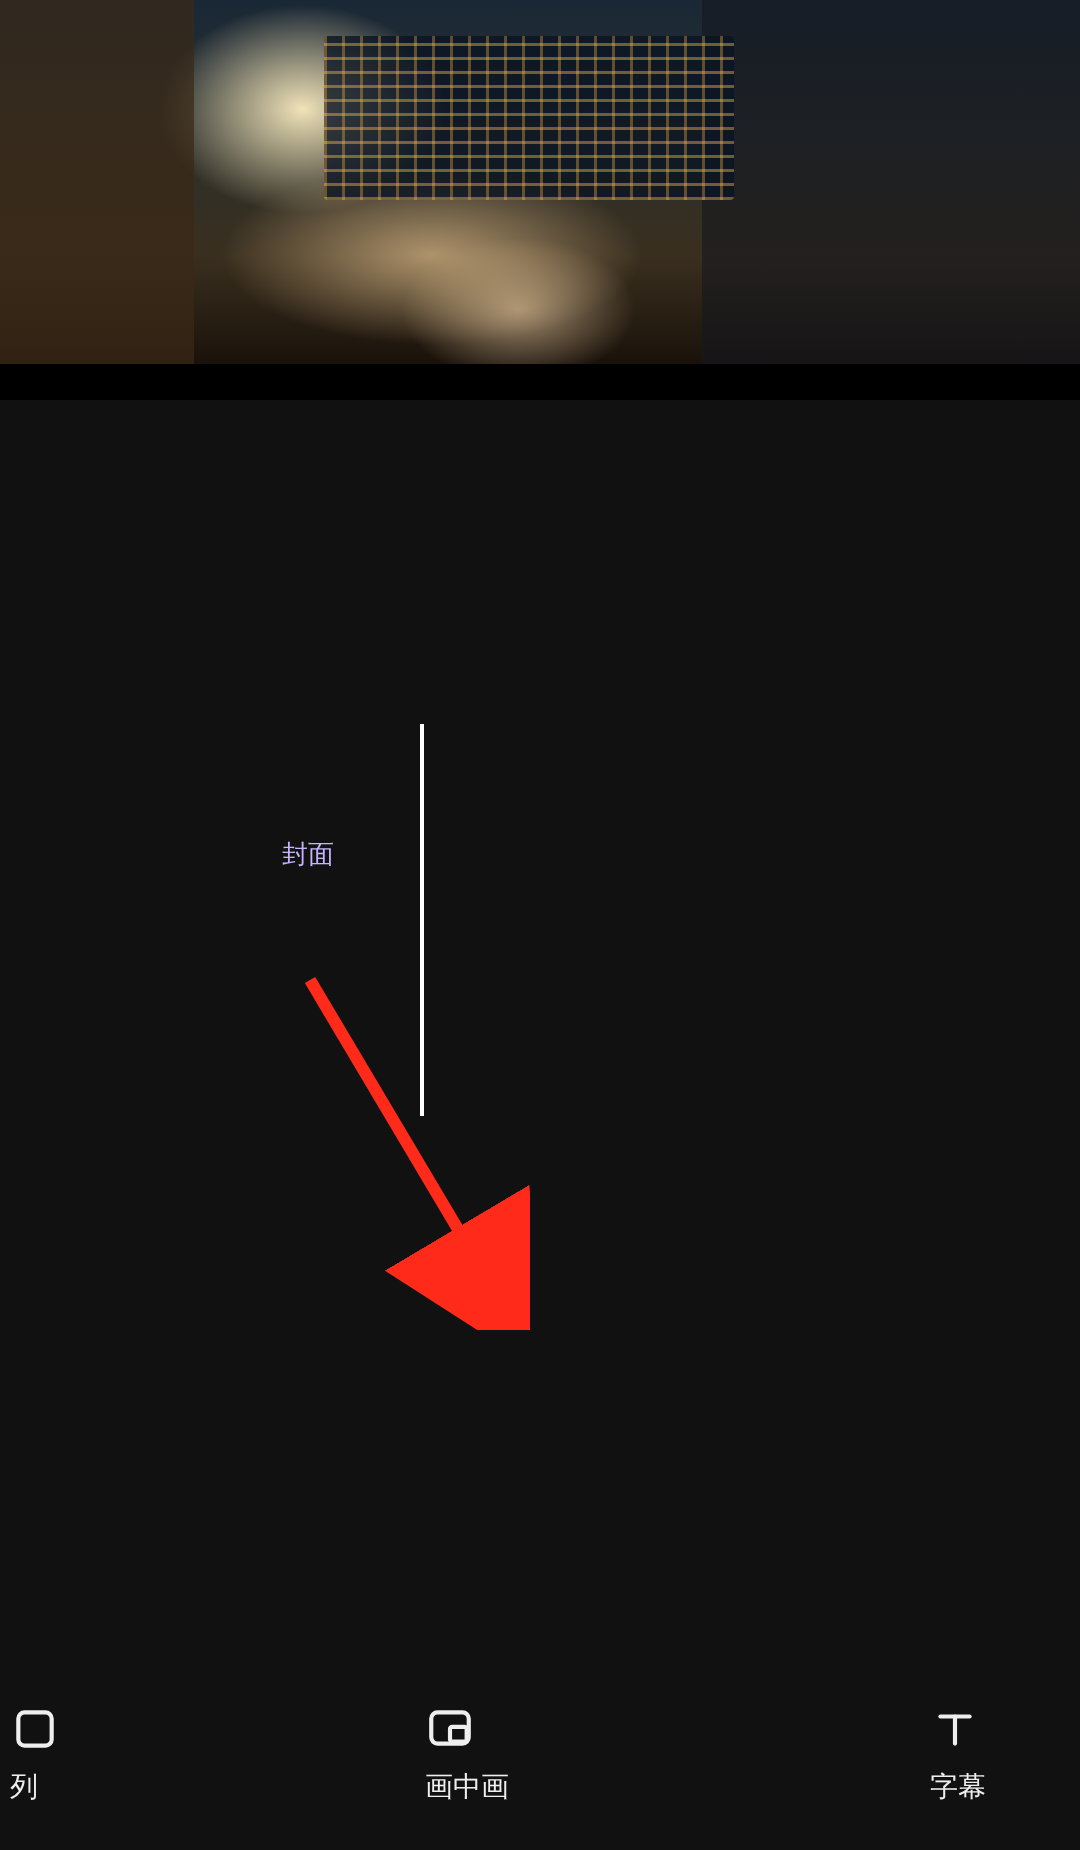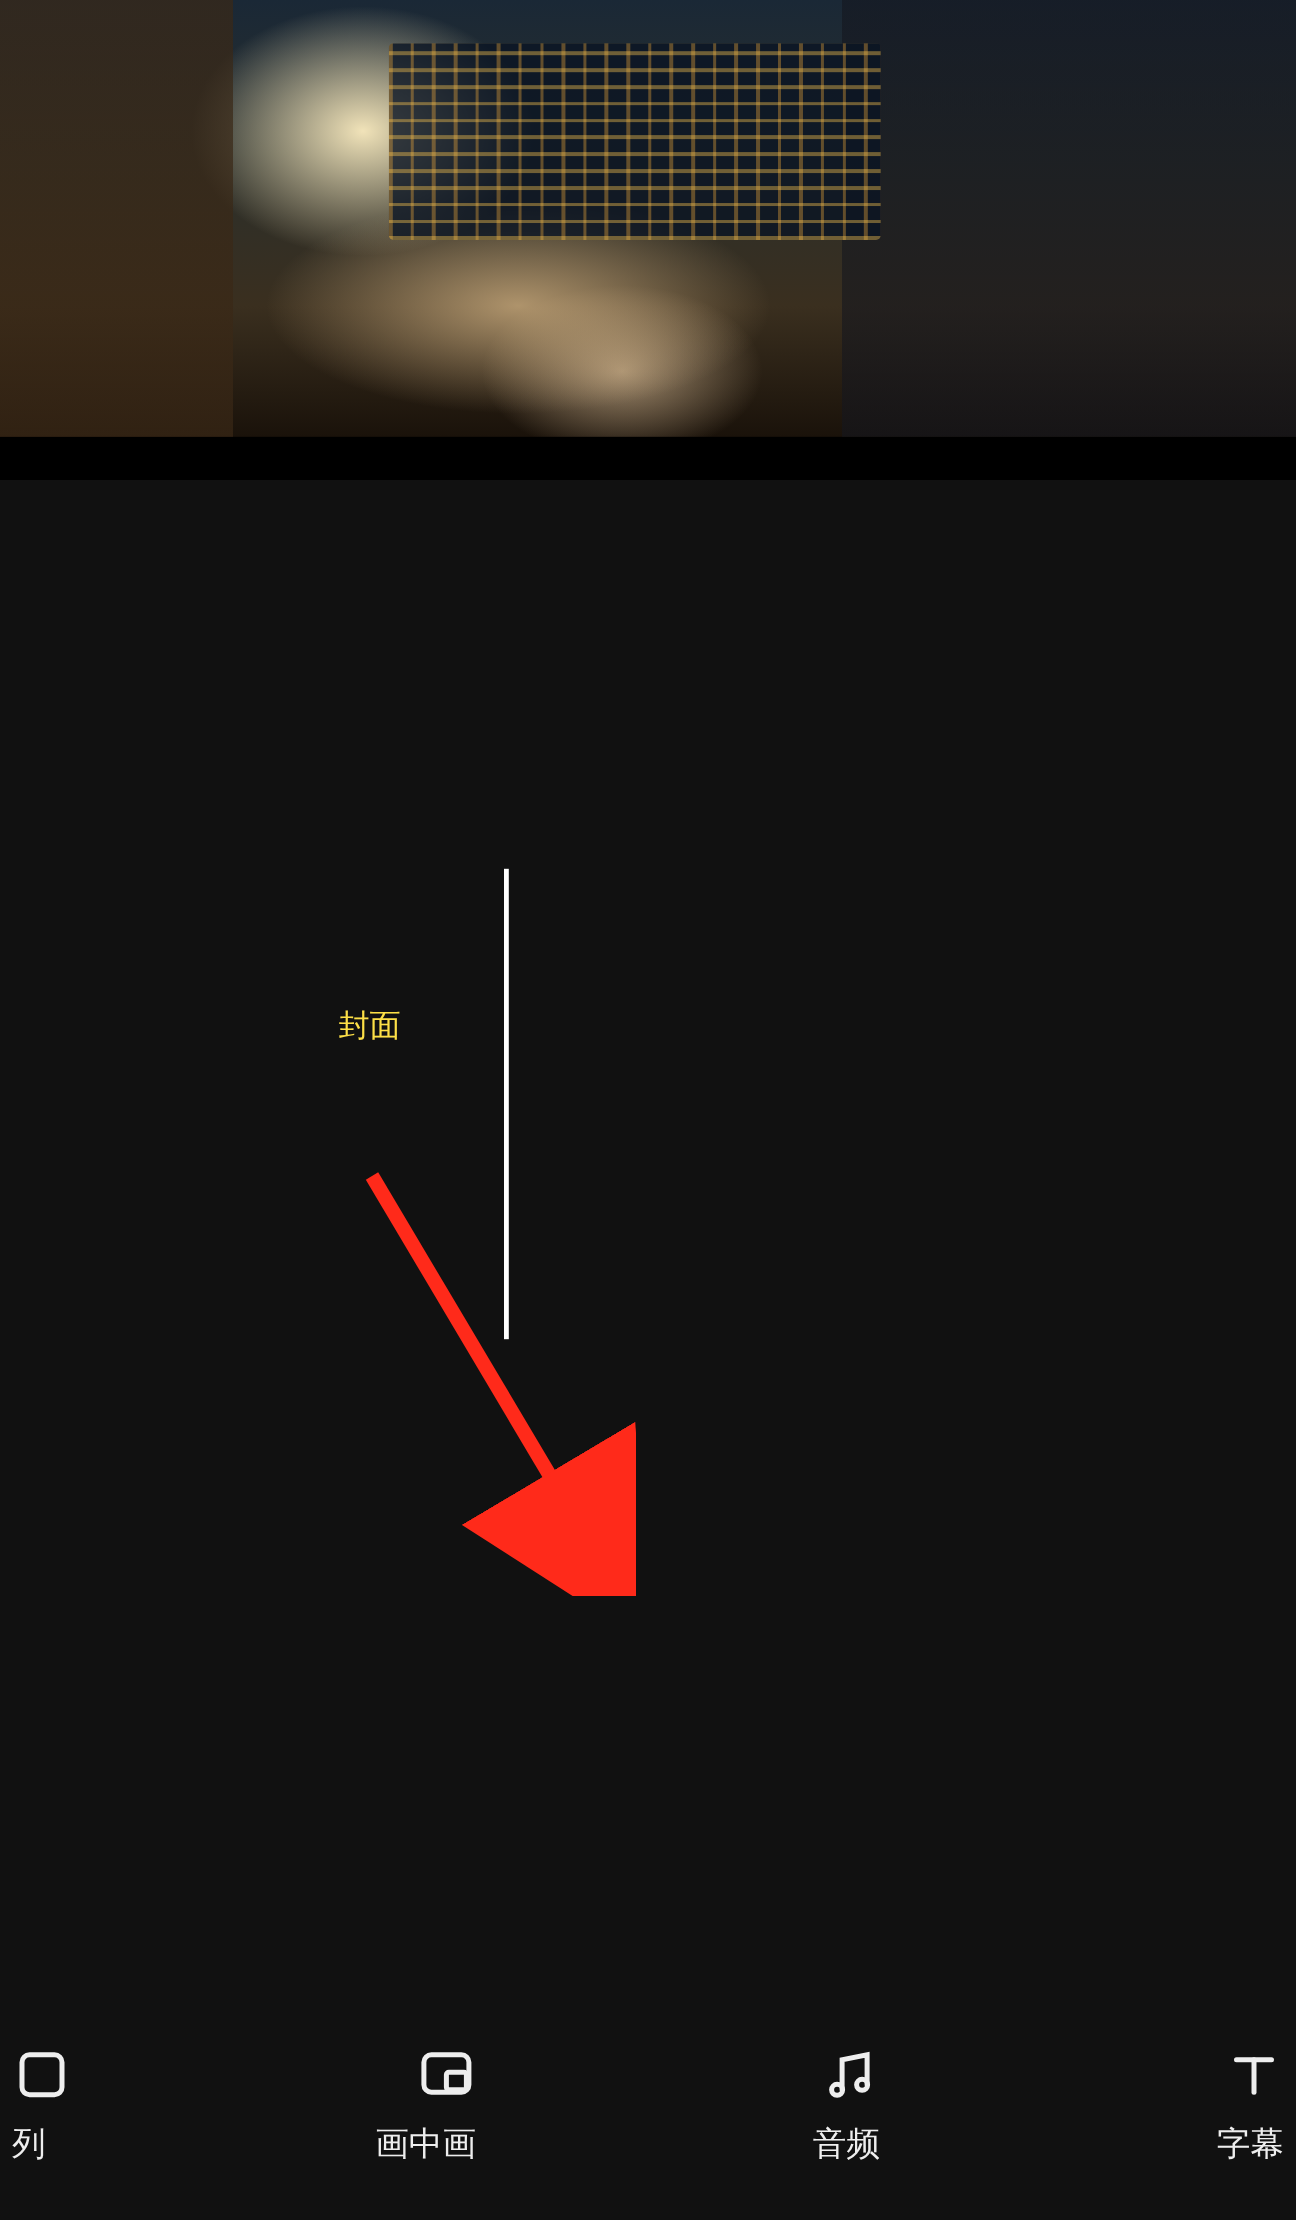--- a/index.html
+++ b/index.html
@@ -108,21 +108,21 @@
   .cover .thumb {
     position:absolute; inset:0;
     background:
       radial-gradient(circle at 30% 35%, #e6d6a8 0 18%, transparent 22%),
       radial-gradient(ellipse 70px 34px at 50% 68%, #c9a06a 0 50%, transparent 55%),
       linear-gradient(#1f2835,#2c2a28);
     opacity:.9;
   }
   .cover .pencil { position:absolute; top:16px; left:50%; transform:translateX(-50%); }
   .cover .pencil svg { width:40px; height:40px; }
-  .cover .label { position:relative; z-index:1; font-size:26px; color:#fde047; padding-bottom:10px;}
+  .cover .label { position:relative; z-index:1; font-size:26px; color:#c4b5fd; padding-bottom:10px;}
 
   .videotrack {
     position:absolute; left:424px; top:8px;
     height:108px; right:0;
     display:flex;
   }
   .clip {
     height:108px; width:320px; border-radius:6px;
     background:
       linear-gradient(90deg, rgba(0,0,0,0) 49%, rgba(0,0,0,.5) 50%, rgba(0,0,0,0) 51%),
@@ -162,21 +162,21 @@
   }
 
   .bottombar {
     position:absolute; bottom:0; left:0; right:0; height:190px;
     background:#111;
     display:flex; align-items:center; justify-content:space-between;
     padding:0 10px;
   }
   .bottombar .navitem {
     flex:0 0 140px;
-    display:flex; flex-direction:column; align-items:flex-end; gap:14px;
+    display:flex; flex-direction:column; align-items:flex-start; gap:14px;
     color:#eee;
   }
   .bottombar .navitem.cut { flex:0 0 50px; align-items:flex-start; }
   .bottombar .navitem svg { width:50px; height:50px; }
   .bottombar .navitem span { font-size:28px; }
 </style>
 </head>
 <body>
 
 <div class="preview">
@@ -318,26 +318,18 @@
   </div>
   <div class="navitem">
     <svg viewBox="0 0 24 24" fill="none" stroke="#eee" stroke-width="2">
         <rect x="3" y="4" width="18" height="15" rx="3"></rect>
         <rect x="12" y="11" width="8" height="7" rx="1" fill="#111"></rect>
       </svg>
     <span>画中画</span>
   </div>
   <div class="navitem">
     <svg viewBox="0 0 24 24" fill="none" stroke="#eee" stroke-width="2" stroke-linecap="round">
-        <path d="M9 18V6l10-2v12"></path>
-        <circle cx="7" cy="18" r="2.2"></circle>
-        <circle cx="17" cy="16" r="2.2"></circle>
-      </svg>
-    <span>音频</span>
-  </div>
-  <div class="navitem">
-    <svg viewBox="0 0 24 24" fill="none" stroke="#eee" stroke-width="2" stroke-linecap="round">
         <line x1="5" y1="6" x2="19" y2="6"></line>
         <line x1="12" y1="6" x2="12" y2="19"></line>
       </svg>
     <span>字幕</span>
   </div>
 </div>
 
 </body></html>

